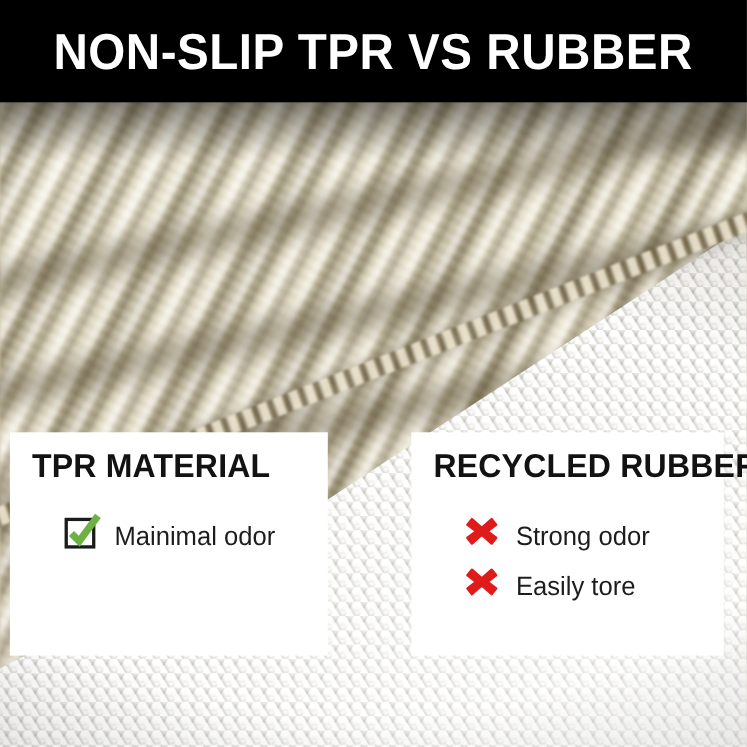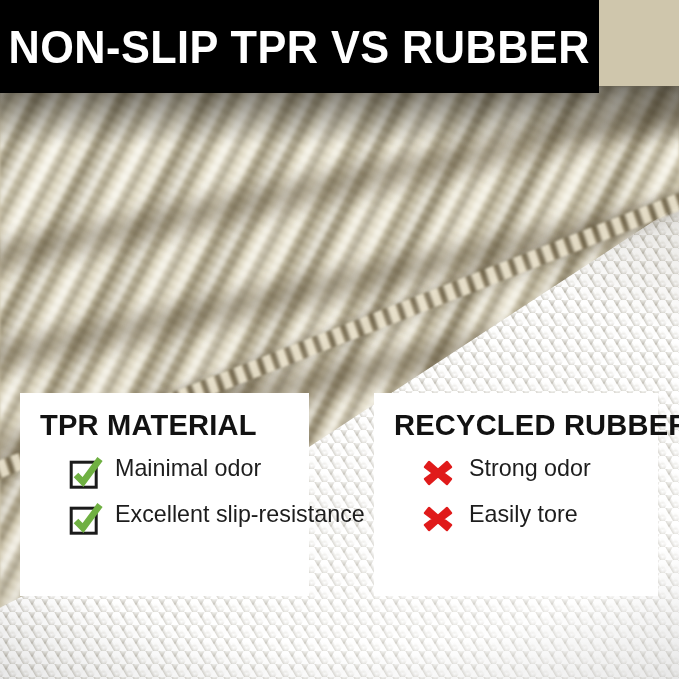--- a/index.html
+++ b/index.html
@@ -17,21 +17,21 @@
     height: 679px;
     overflow: hidden;
     background: #cfc6ac;
   }
 
   
   .header-band {
     position: absolute;
     left: 0;
     top: 0;
-    width: 599px;
+    width: 679px;
     height: 93px;
     background: #000000;
     z-index: 40;
     display: flex;
     align-items: center;
     justify-content: center;
     overflow: hidden;
   }
   .header-title {
     color: #ffffff;
@@ -162,21 +162,21 @@
 
   
   .card {
     position: absolute;
     background: #ffffff;
     z-index: 30;
     box-sizing: border-box;
     padding: 16px 14px 14px 20px;
   }
   #card-tpr {
-    left: 20px;
+    left: 9px;
     top: 393px;
     width: 289px;
     height: 203px;
   }
   #card-rubber {
     left: 374px;
     top: 393px;
     width: 284px;
     height: 203px;
   }
@@ -192,21 +192,21 @@
     white-space: nowrap;
     margin-bottom: 14px;
   }
   .feature-list {
     list-style: none;
     margin: 0;
     padding: 0;
   }
   .feature-item {
     display: flex;
-    align-items: flex-start;
+    align-items: flex-end;
     height: 46px;
     padding-left: 29px;
   }
   .feature-text {
     font-family: "Liberation Sans Narrow", "Liberation Sans", sans-serif;
     font-size: 24px;
     line-height: 26px;
     color: #1d1d1d;
     white-space: nowrap;
     transform: scaleX(0.97);
@@ -255,29 +255,20 @@
     <div class="card-title">TPR MATERIAL</div>
     <ul class="feature-list">
       <li class="feature-item">
         <span class="icon-slot">
           <svg width="34" height="34" viewBox="0 0 34 34">
             <rect x="2.2" y="6.2" width="25" height="25" fill="#ffffff" stroke="#1b1b1b" stroke-width="3"></rect>
             <path d="M7 19 L14 26 L31 3" fill="none" stroke="#6fb042" stroke-width="6.5" stroke-linecap="butt" stroke-linejoin="miter"></path>
           </svg>
         </span>
         <span class="feature-text">Mainimal odor</span>
-      </li>
-      <li class="feature-item">
-        <span class="icon-slot">
-          <svg width="34" height="34" viewBox="0 0 34 34">
-            <rect x="2.2" y="6.2" width="25" height="25" fill="#ffffff" stroke="#1b1b1b" stroke-width="3"></rect>
-            <path d="M7 19 L14 26 L31 3" fill="none" stroke="#6fb042" stroke-width="6.5" stroke-linecap="butt" stroke-linejoin="miter"></path>
-          </svg>
-        </span>
-        <span class="feature-text">Excellent slip-resistance</span>
       </li>
     </ul>
   </div>
 
   <div class="card" id="card-rubber">
     <div class="card-title">RECYCLED RUBBER</div>
     <ul class="feature-list">
       <li class="feature-item">
         <span class="icon-slot">
           <svg width="30" height="30" viewBox="0 0 30 30">

